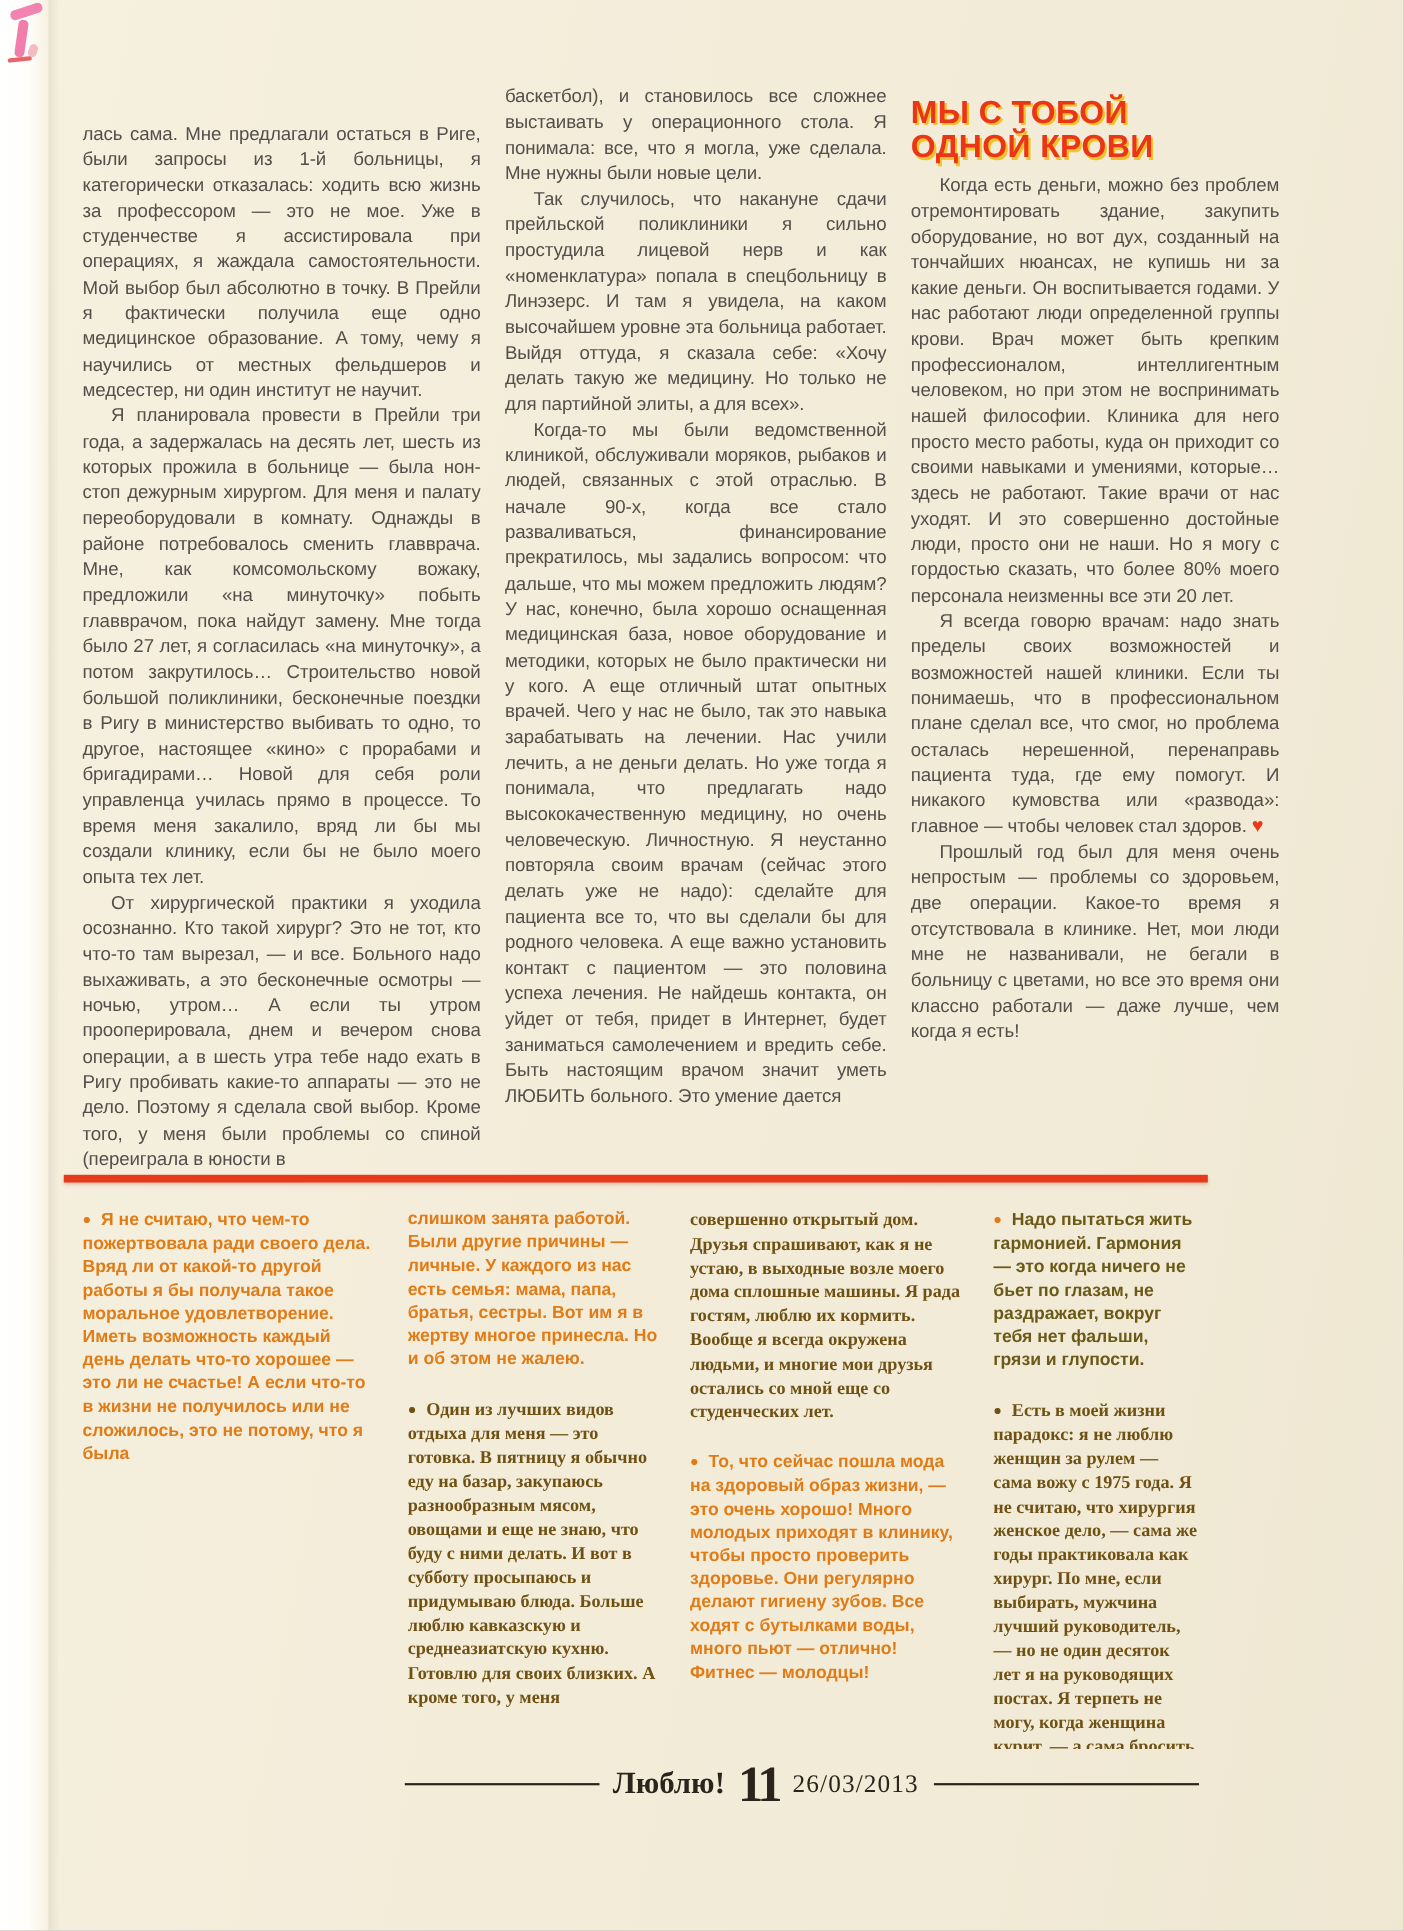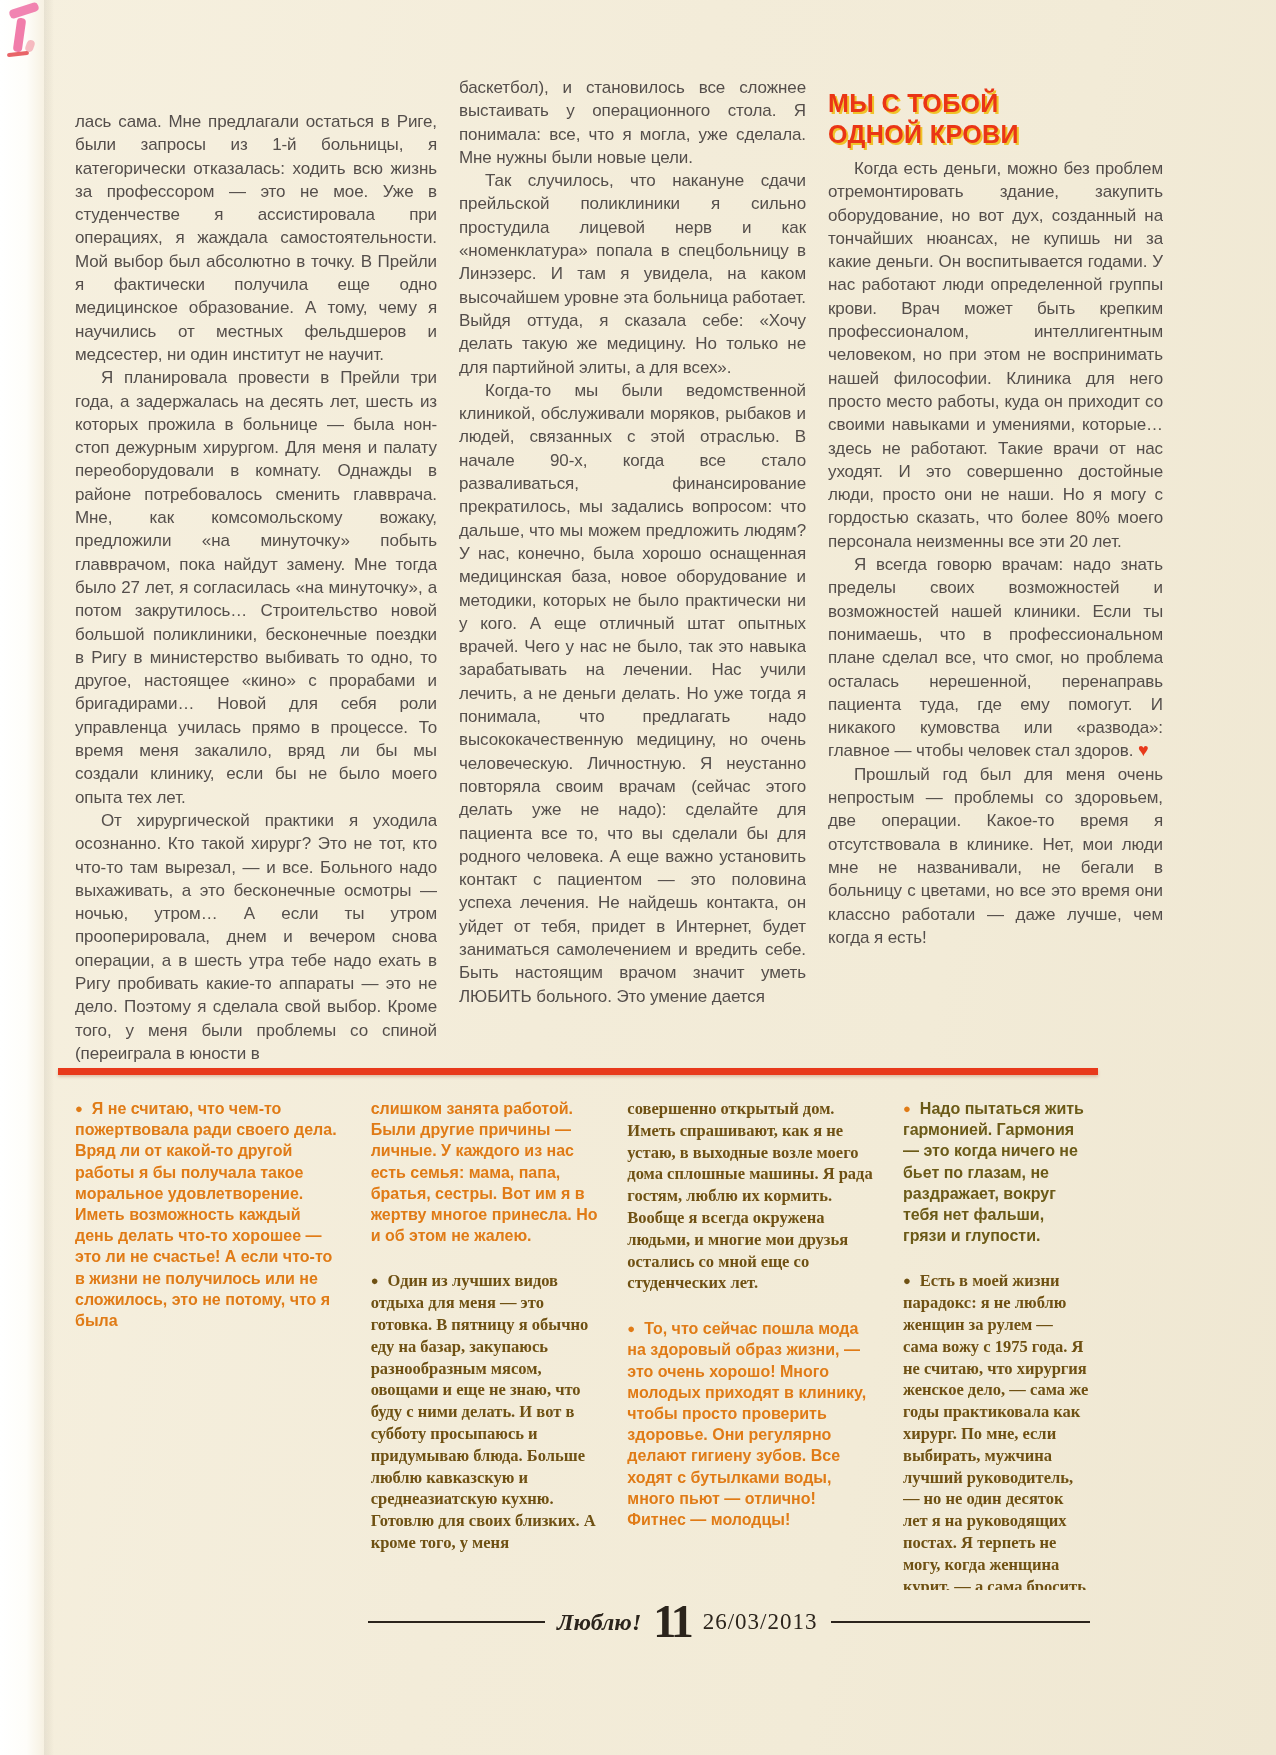--- a/index.html
+++ b/index.html
@@ -38,21 +38,21 @@
   .top-col p{
     margin:0;
     font-size:17px;line-height:23.3px;
     color:var(--body-text);
     text-align:justify;
     letter-spacing:-0.1px;
   }
   .top-col p.indent{text-indent:26px;}
   .top-col h2{
     margin:12px 0 7px 0;
-    font-size:25px;line-height:31px;
+    font-size:29px;line-height:31px;
     font-weight:bold;
     color:var(--headline);
     text-shadow:2px 2px 0 var(--headline-shadow);
     letter-spacing:.4px;
     white-space:pre-line;
     text-align:left;
   }
   .heart{color:var(--divider);font-size:18px;letter-spacing:0;}
 
   
@@ -93,22 +93,22 @@
   
   .footer{
     position:absolute;left:368px;top:1596px;width:722px;height:52px;
     display:flex;align-items:center;
     color:var(--footer-text);
   }
   .footer .rule{height:2px;background:var(--footer-text);}
   .footer .rule.left{width:177px;}
   .footer .rule.right{flex:1;}
   .footer .mag{
-    font-family:"Liberation Serif",serif;font-style:italic;font-weight:bold;
-    font-size:24px;margin:0 10px 0 12px;
+    font-family:"Liberation Serif",serif;font-weight:bold;
+    font-size:28px;margin:0 10px 0 12px;
   }
   .footer .pnum{
     font-family:"Liberation Serif",serif;font-weight:bold;
     font-size:46px;letter-spacing:-3px;margin:0 12px 0 2px;line-height:1;
   }
   .footer .date{
     font-family:"Liberation Serif",serif;
     font-size:23px;letter-spacing:1px;margin:0 14px 0 0;
   }
 </style>
@@ -147,21 +147,21 @@
 
   <div class="bot-cols" id="bot-cols">
     <div class="bot-col c1">
         <p class="blk-orange"><span class="bullet orange">●</span>Я не считаю, что чем-то пожертвовала ради своего дела. Вряд ли от какой-то другой работы я бы получала такое моральное удовлетворение. Иметь возможность каждый день делать что-то хорошее — это ли не счастье! А если что-то в жизни не получилось или не сложилось, это не потому, что я была</p>
       </div>
     <div class="bot-col c2">
         <p class="blk-orange">слишком занята работой. Были другие причины — личные. У каждого из нас есть семья: мама, папа, братья, сестры. Вот им я в жертву многое принесла. Но и об этом не жалею.</p>
         <p class="blk-serif"><span class="bullet brown">●</span>Один из лучших видов отдыха для меня — это готовка. В пятницу я обычно еду на базар, закупаюсь разнообразным мясом, овощами и еще не знаю, что буду с ними делать. И вот в субботу просыпаюсь и придумываю блюда. Больше люблю кавказскую и среднеазиатскую кухню. Готовлю для своих близких. А кроме того, у меня</p>
       </div>
     <div class="bot-col c3">
-        <p class="blk-serif">совершенно открытый дом. Иметь спрашивают, как я не устаю, в выходные возле моего дома сплошные машины. Я рада гостям, люблю их кормить. Вообще я всегда окружена людьми, и многие мои друзья остались со мной еще со студенческих лет.</p>
+        <p class="blk-serif">совершенно открытый дом. Друзья спрашивают, как я не устаю, в выходные возле моего дома сплошные машины. Я рада гостям, люблю их кормить. Вообще я всегда окружена людьми, и многие мои друзья остались со мной еще со студенческих лет.</p>
         <p class="blk-orange"><span class="bullet orange">●</span>То, что сейчас пошла мода на здоровый образ жизни, — это очень хорошо! Много молодых приходят в клинику, чтобы просто проверить здоровье. Они регулярно делают гигиену зубов. Все ходят с бутылками воды, много пьют — отлично! Фитнес — молодцы!</p>
       </div>
     <div class="bot-col c4">
         <p class="blk-brown-bold"><span class="bullet orange">●</span>Надо пытаться жить гармонией. Гармония — это когда ничего не бьет по глазам, не раздражает, вокруг тебя нет фальши, грязи и глупости.</p>
         <p class="blk-serif"><span class="bullet brown">●</span>Есть в моей жизни парадокс: я не люблю женщин за рулем — сама вожу с 1975 года. Я не считаю, что хирургия женское дело, — сама же годы практиковала как хирург. По мне, если выбирать, мужчина лучший руководитель, — но не один десяток лет я на руководящих постах. Я терпеть не могу, когда женщина курит, — а сама бросить никак не могу. </p>
       </div>
   </div>
 
   <div class="footer">
     <div class="rule left"></div>

